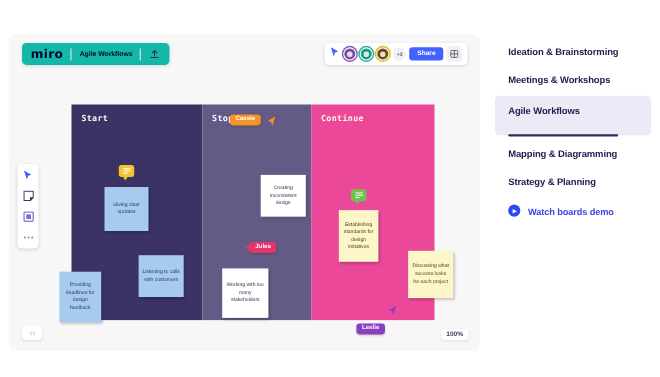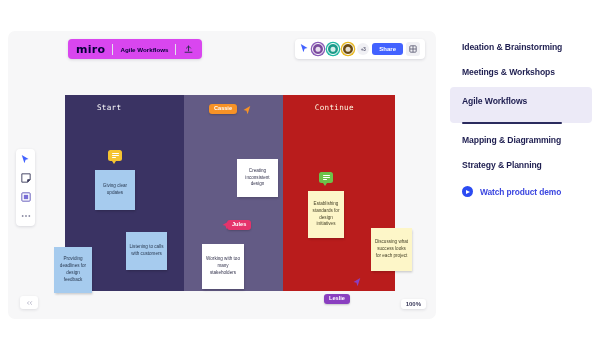--- a/index.html
+++ b/index.html
@@ -17,26 +17,25 @@
     width: 428px; height: 288px;
     background: #f7f7f8;
     border-radius: 7px;
     overflow: hidden;
   }
 
   
   .topbar {
     position: absolute; left: 12px; top: 8px;
     height: 20px;
-    background: #d946ef;
+    background: #14b8a6;
     border-radius: 4px;
     display: flex; align-items: center;
     padding: 0 8px;
     box-shadow: 0 1px 3px rgba(30,30,60,.14);
-    margin-left: 48px;
   }
   .miro-logo {
     font-family: "DejaVu Sans", sans-serif;
     font-weight: 700; font-size: 11px; color: #050038;
     letter-spacing: .3px;
   }
   .vsep { width:1px; height:11px; background:#e2e2ea; margin:0 7px; }
   .board-name { font-size: 6.2px; font-weight: 700; color: #050038; white-space: nowrap; }
   .upload-ico { width: 11px; height: 11px; display:block; }
 
@@ -115,27 +114,26 @@
 
   
   .frame {
     position:absolute; left: 57px; top: 64px;
     width: 330px; height: 196px;
     display:flex;
   }
   .col { position: relative; height: 100%; }
   .col.start    { width: 36%; background:#3a3363; }
   .col.stop     { width: 30%; background:#635b85; }
-  .col.continue { width: 34%; background:#b91c1c; }
+  .col.continue { width: 34%; background:#ec4899; }
   .col-title {
     position:absolute; left: 9px; top: 8px;
     font-family: "DejaVu Sans Mono", monospace;
-    font-size: 7.6px; font-weight: 400;
+    font-size: 7.6px; font-weight: 700;
     letter-spacing: .3px;
-    margin-left: 23px;
   }
   .col.start .col-title,
   .col.stop .col-title { color:#ffffff; }
   .col.continue .col-title { color:#fff8e2; }
 
   
   .note {
     position:absolute;
     display:flex; align-items:center; justify-content:center;
     text-align:center;
@@ -358,17 +356,17 @@
     <div class="menu-card">
       <h3>Agile Workflows</h3>
       <span class="rule"></span>
     </div>
 
     <div class="menu-item">Mapping &amp; Diagramming</div>
     <div class="menu-item">Strategy &amp; Planning</div>
 
     <div class="demo-row">
       <span class="play-ico"></span>
-      <span class="demo-label">Watch product demo</span>
+      <span class="demo-label">Watch boards demo</span>
     </div>
   </div>
 
 </div>
 
 </body></html>

